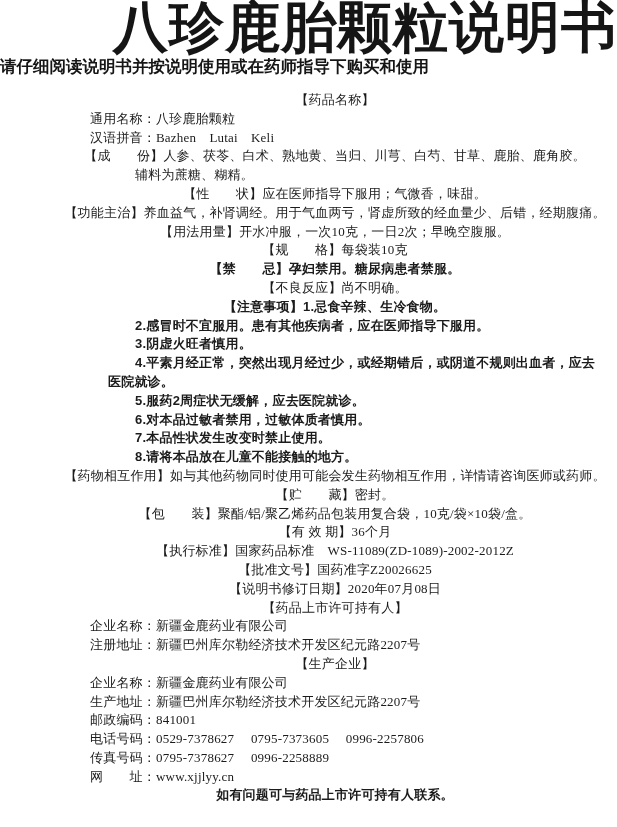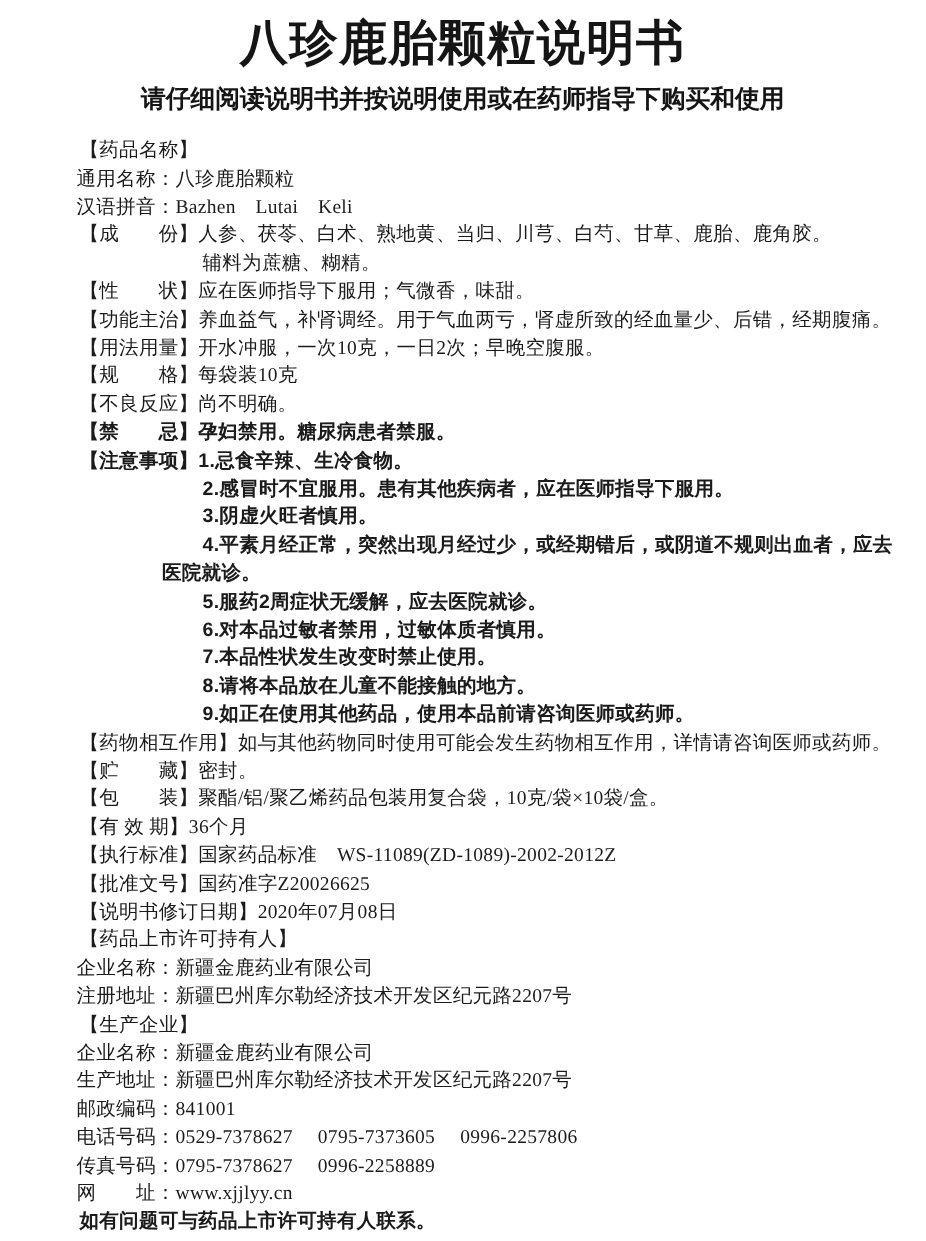--- a/index.html
+++ b/index.html
@@ -4,68 +4,67 @@
 <style>
   html,body { margin:0; padding:0; }
   body {
     width:617px; height:827px; overflow:hidden;
     background:#ffffff; color:#1b1b1b;
     font-family:"Liberation Serif","DejaVu Serif",serif;
   }
   .page { padding-top:6px; }
   .title {
     font-family:"Liberation Serif","DejaVu Serif",serif;
-    font-weight:bold; font-size:32px; line-height:44px;
-    text-align:center; letter-spacing:1px; color:#151515;
+    font-weight:bold; font-size:55px; line-height:44px;
+    text-align:right; letter-spacing:1px; color:#151515;
   }
   .subtitle {
     font-family:"Liberation Sans","DejaVu Sans",sans-serif;
     font-weight:bold; font-size:16.5px; line-height:19px;
-    text-align:center; margin-top:7px; color:#151515;
+    margin-top:7px; color:#151515;
   }
   .doc-body { margin-top:15px; }
   .row {
     font-size:13px; line-height:18.8px; white-space:pre;
     letter-spacing:0.2px;
   }
   .row.song { font-family:"Liberation Serif","DejaVu Serif",serif; }
   .row.hei  { font-family:"Liberation Sans","DejaVu Sans",sans-serif; font-weight:bold; }
-  .i0 { padding-left:53px; }
-  .i1 { padding-left:35px;margin-left:16px; }
+  .i0 { padding-left:53px;text-align:center; }
+  .i1 { padding-left:90px; }
   .i2 { padding-left:135px; }
   .i3 { padding-left:108px; }
 </style>
 </head>
 <body>
 
 <div class="page">
   <div class="title">八珍鹿胎颗粒说明书</div>
   <div class="subtitle">请仔细阅读说明书并按说明使用或在药师指导下购买和使用</div>
   <div class="doc-body">
       <div class="row song i0">【药品名称】</div>
       <div class="row song i1">通用名称：八珍鹿胎颗粒</div>
       <div class="row song i1">汉语拼音：Bazhen　Lutai　Keli</div>
       <div class="row song i0">【成　　份】人参、茯苓、白术、熟地黄、当归、川芎、白芍、甘草、鹿胎、鹿角胶。</div>
       <div class="row song i2">辅料为蔗糖、糊精。</div>
       <div class="row song i0">【性　　状】应在医师指导下服用；气微香，味甜。</div>
       <div class="row song i0">【功能主治】养血益气，补肾调经。用于气血两亏，肾虚所致的经血量少、后错，经期腹痛。</div>
       <div class="row song i0">【用法用量】开水冲服，一次10克，一日2次；早晚空腹服。</div>
       <div class="row song i0">【规　　格】每袋装10克</div>
+      <div class="row hei i0">【禁　　忌】孕妇禁用。糖尿病患者禁服。</div>
       <div class="row song i0">【不良反应】尚不明确。</div>
-      <div class="row hei i0">【禁　　忌】孕妇禁用。糖尿病患者禁服。</div>
       <div class="row hei i0">【注意事项】1.忌食辛辣、生冷食物。</div>
       <div class="row hei i2">2.感冒时不宜服用。患有其他疾病者，应在医师指导下服用。</div>
       <div class="row hei i2">3.阴虚火旺者慎用。</div>
       <div class="row hei i2">4.平素月经正常，突然出现月经过少，或经期错后，或阴道不规则出血者，应去</div>
       <div class="row hei i3">医院就诊。</div>
       <div class="row hei i2">5.服药2周症状无缓解，应去医院就诊。</div>
       <div class="row hei i2">6.对本品过敏者禁用，过敏体质者慎用。</div>
       <div class="row hei i2">7.本品性状发生改变时禁止使用。</div>
       <div class="row hei i2">8.请将本品放在儿童不能接触的地方。</div>
-      <div class="row hei i2">9.如正在使用其他药品，使用本品前请咨询医师或药师。</div>
       <div class="row song i0">【药物相互作用】如与其他药物同时使用可能会发生药物相互作用，详情请咨询医师或药师。</div>
       <div class="row song i0">【贮　　藏】密封。</div>
       <div class="row song i0">【包　　装】聚酯/铝/聚乙烯药品包装用复合袋，10克/袋×10袋/盒。</div>
       <div class="row song i0">【有 效 期】36个月</div>
       <div class="row song i0">【执行标准】国家药品标准　WS-11089(ZD-1089)-2002-2012Z</div>
       <div class="row song i0">【批准文号】国药准字Z20026625</div>
       <div class="row song i0">【说明书修订日期】2020年07月08日</div>
       <div class="row song i0">【药品上市许可持有人】</div>
       <div class="row song i1">企业名称：新疆金鹿药业有限公司</div>
       <div class="row song i1">注册地址：新疆巴州库尔勒经济技术开发区纪元路2207号</div>

